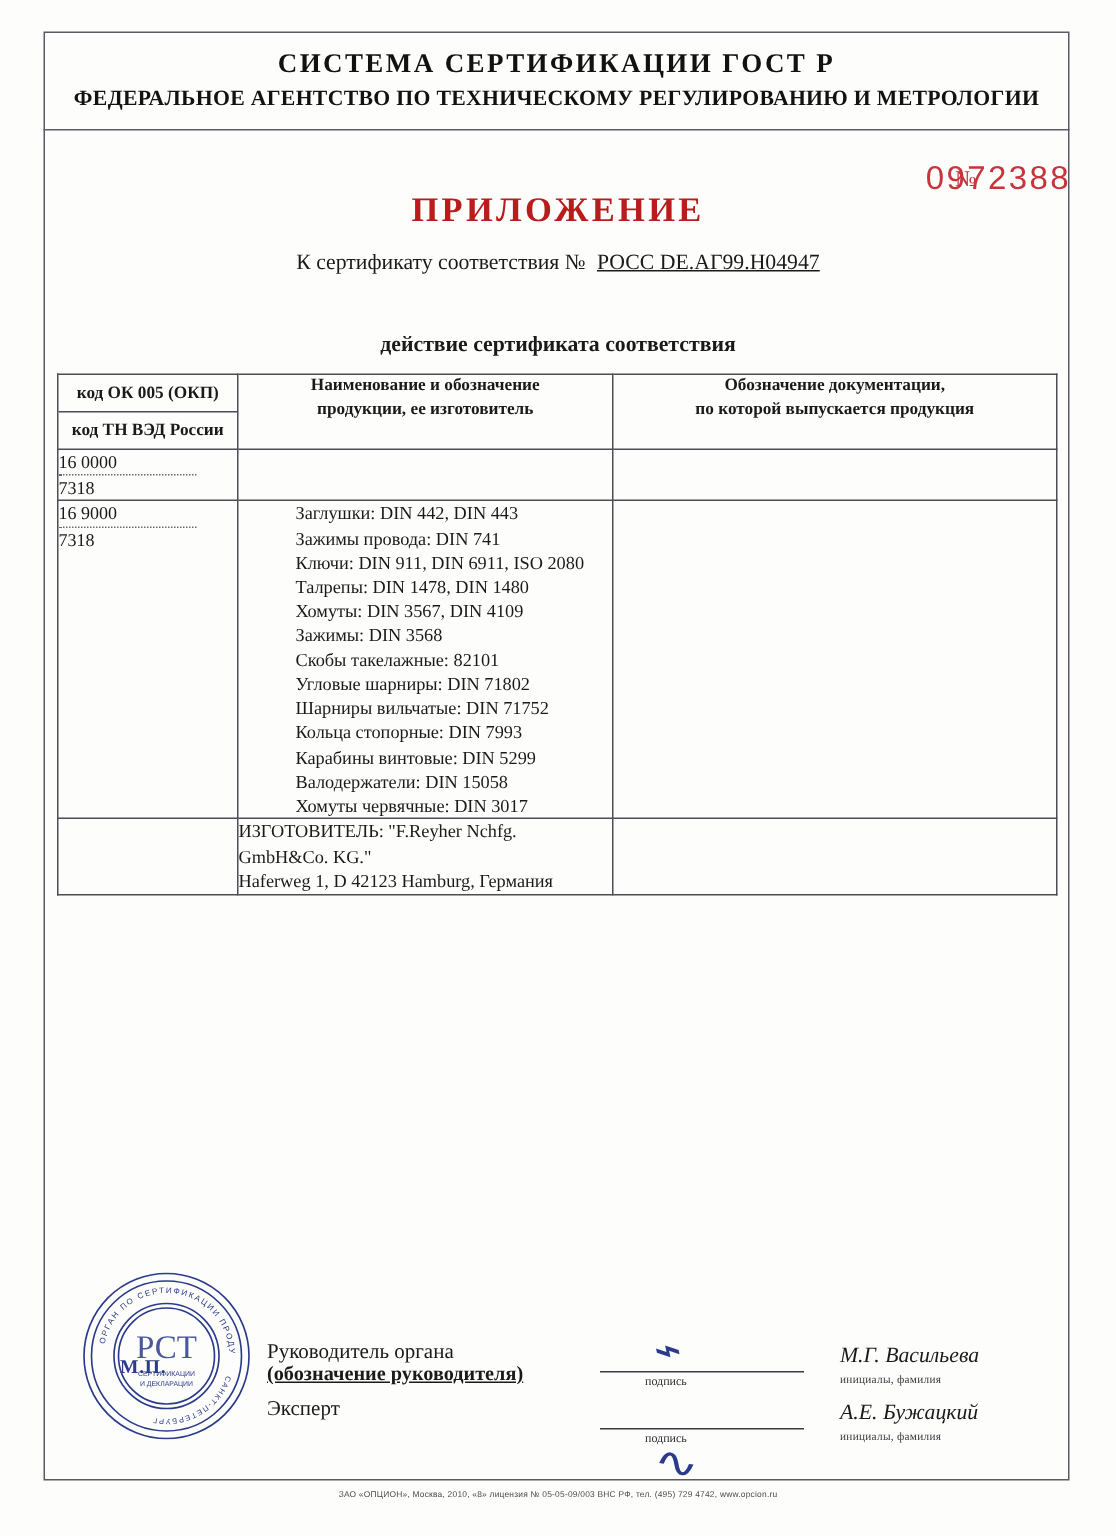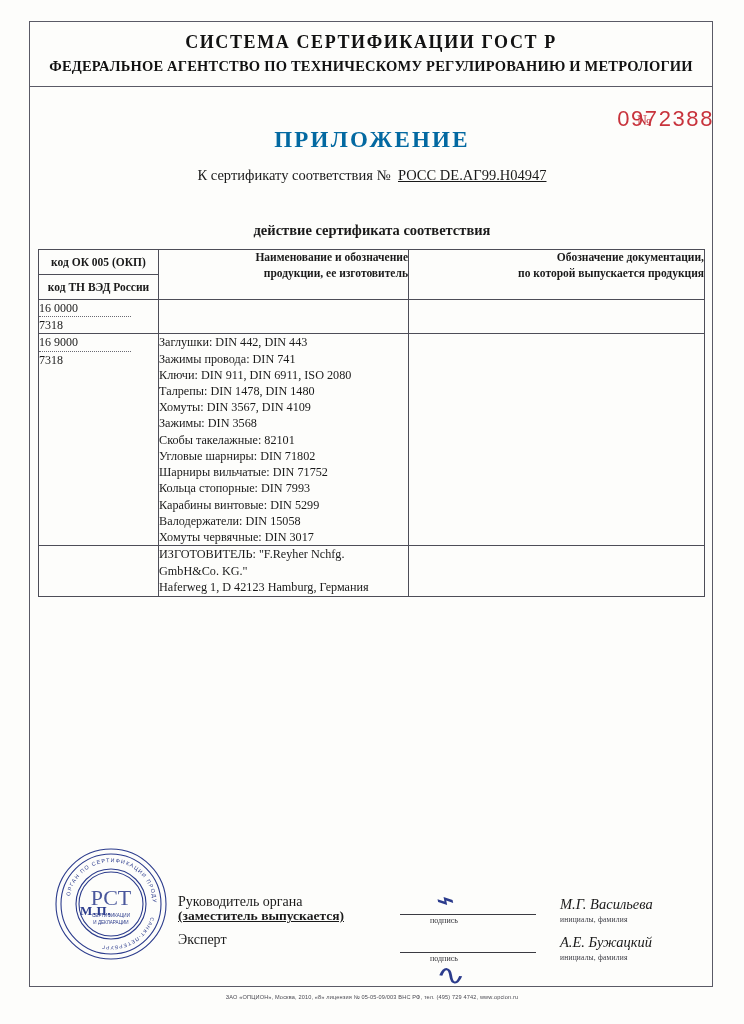--- a/index.html
+++ b/index.html
@@ -76,21 +76,21 @@
   }
   .doc-title {
     position: absolute;
     left: 0;
     top: 127px;
     width: 744px;
     text-align: center;
     font-size: 23px;
     font-weight: bold;
     letter-spacing: 2.2px;
-    color: #0369a1;
+    color: #b91c1c;
   }
   .cert-line {
     position: absolute;
     left: 0;
     top: 167px;
     width: 744px;
     text-align: center;
     font-size: 14.5px;
   }
   .cert-line .cert-no {
@@ -128,21 +128,21 @@
   .tbl td, .tbl th {
     border: 1px solid #4d4d57;
     vertical-align: top;
     padding: 0;
   }
   .col1 { width: 120px; }
   .col2 { width: 250px; }
   .col3 { width: 296px; }
 
   .hdr-cell {
-    text-align: right;
+    text-align: center;
     font-size: 11.5px;
     font-weight: bold;
     line-height: 1.35;
     padding: 8px 4px;
     vertical-align: middle;
   }
   .hdr-col1-top, .hdr-col1-bot {
     text-align: center;
     font-size: 11.5px;
     font-weight: bold;
@@ -159,21 +159,21 @@
   .code-cell .dotted {
     border-bottom: 1px dotted #6a6a72;
     display: block;
     width: 92px;
   }
   .prod-cell {
     font-size: 12.2px;
     padding: 4px 6px 6px 8px;
     line-height: 1.33;
   }
-  .prod-cell div { white-space: nowrap; }
+  .prod-cell div { white-space: nowrap; margin-left: 38px; }
   .empty-cell { height: 26px; }
   .mfr-cell {
     font-size: 12.2px;
     padding: 4px 6px 5px 8px;
     line-height: 1.35;
   }
 
   
   .sig-area {
     position: absolute;
@@ -392,21 +392,21 @@
       <text x="59" y="60" text-anchor="middle" font-family="Liberation Serif, serif" font-size="22" fill="#2b3b8c" opacity="0.85">РСТ</text>
       <text x="59" y="72" text-anchor="middle" font-family="Liberation Sans, sans-serif" font-size="4.6" fill="#2b3b8c">СЕРТИФИКАЦИИ</text>
       <text x="59" y="79" text-anchor="middle" font-family="Liberation Sans, sans-serif" font-size="4.6" fill="#2b3b8c">И ДЕКЛАРАЦИИ</text>
     </svg>
   </div>
   <div class="mp">М.П.</div>
 
   <div class="sig-area">
     <div class="sig-row r1">
       <div class="sig-role">Руководитель органа</div>
-      <div class="sig-role bold-underline">(заместитель выпускается)</div>
+      <div class="sig-role bold-underline">(обозначение руководителя)</div>
       <div class="scribble1">⌁</div>
       <div class="sig-line"></div>
       <div class="sig-cap">подпись</div>
       <div class="sig-name">М.Г. Васильева</div>
       <div class="sig-name-cap">инициалы, фамилия</div>
     </div>
     <div class="sig-row r2">
       <div class="sig-role">Эксперт</div>
       <div class="scribble2">∿</div>
       <div class="sig-line"></div>

